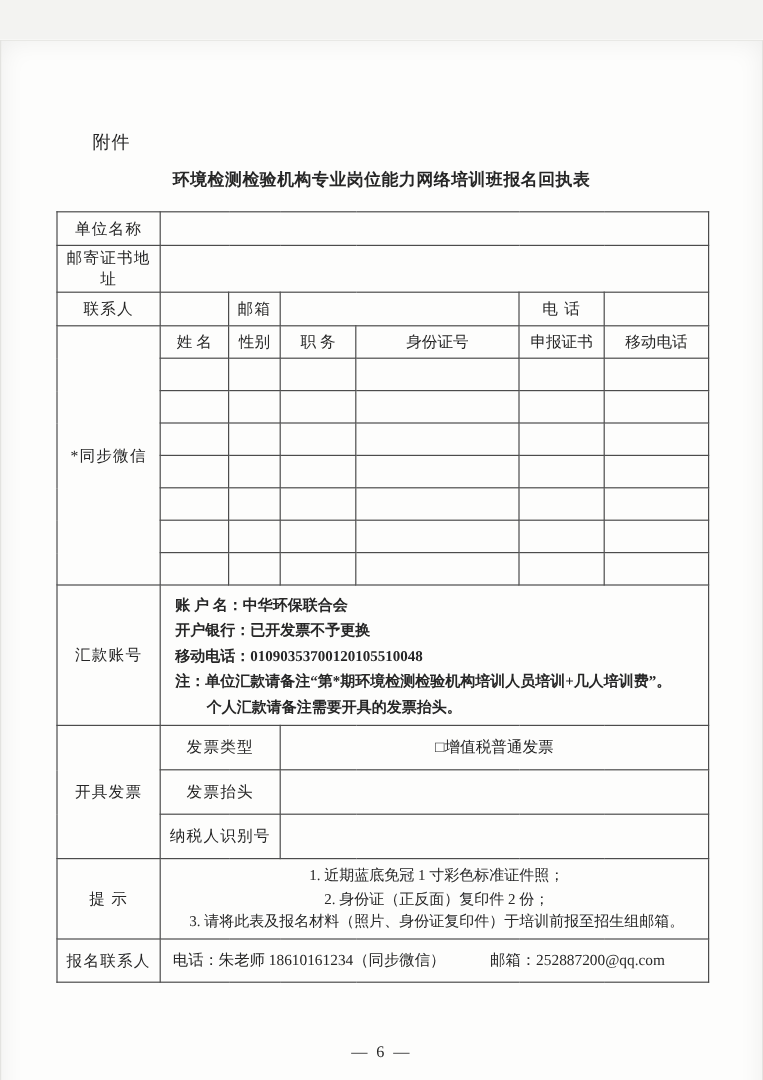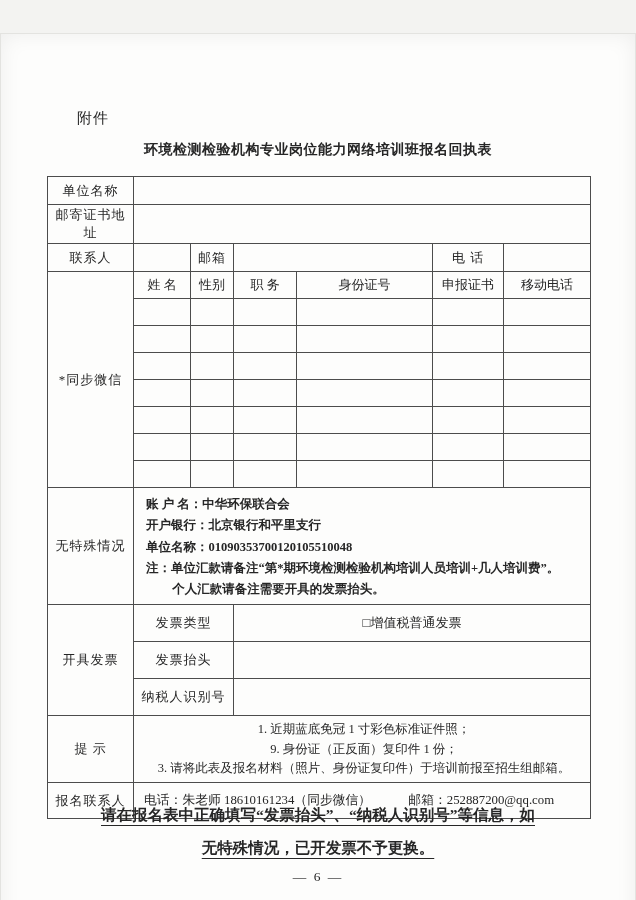--- a/index.html
+++ b/index.html
@@ -166,25 +166,25 @@
           <td></td>
           <td></td>
           <td></td>
           <td></td>
           <td></td>
         </tr>
       </tbody>
 
     <tbody>
       <tr class="r-remit">
-        <td class="lbl">无特殊情况</td>
+        <td class="lbl">汇款账号</td>
         <td colspan="6" class="remit-cell">
           <div>账 户 名：中华环保联合会</div>
-          <div>开户银行：北京银行和平里支行</div>
-          <div>单位名称：01090353700120105510048</div>
+          <div>开户银行：已开发票不予更换</div>
+          <div>移动电话：01090353700120105510048</div>
           <div>注：单位汇款请备注“第*期环境检测检验机构培训人员培训+几人培训费”。</div>
           <div class="note-indent">个人汇款请备注需要开具的发票抬头。</div>
         </td>
       </tr>
 
       <tr class="r-inv">
         <td class="lbl" rowspan="3">开具发票</td>
         <td colspan="2" class="lbl">发票类型</td>
         <td colspan="4">□增值税普通发票</td>
       </tr>
@@ -194,35 +194,34 @@
       </tr>
       <tr class="r-inv">
         <td colspan="2" class="lbl">纳税人识别号</td>
         <td colspan="4"></td>
       </tr>
 
       <tr class="r-tips">
         <td class="lbl">提 示</td>
         <td colspan="6" class="tips-cell">
           <div>1. 近期蓝底免冠 1 寸彩色标准证件照；</div>
-          <div>9. 身份证（正反面）复印件 1 份；</div>
+          <div>2. 身份证（正反面）复印件 2 份；</div>
           <div>3. 请将此表及报名材料（照片、身份证复印件）于培训前报至招生组邮箱。</div>
         </td>
       </tr>
 
       <tr class="r-contact">
         <td class="lbl">报名联系人</td>
         <td colspan="6" class="contact-cell">
           <span>电话：朱老师 18610161234（同步微信）</span>
           <span class="email-part">邮箱：252887200@qq.com</span>
         </td>
       </tr>
     </tbody>
   </table>
 
   <div class="footer-note">
-    <div>请在报名表中正确填写“发票抬头”、“纳税人识别号”等信息，如</div><br>
-    <div>无特殊情况，已开发票不予更换。</div>
+    <br>
   </div>
 
   <div class="page-number">— 6 —</div>
 
 </div>
 
 </body></html>

